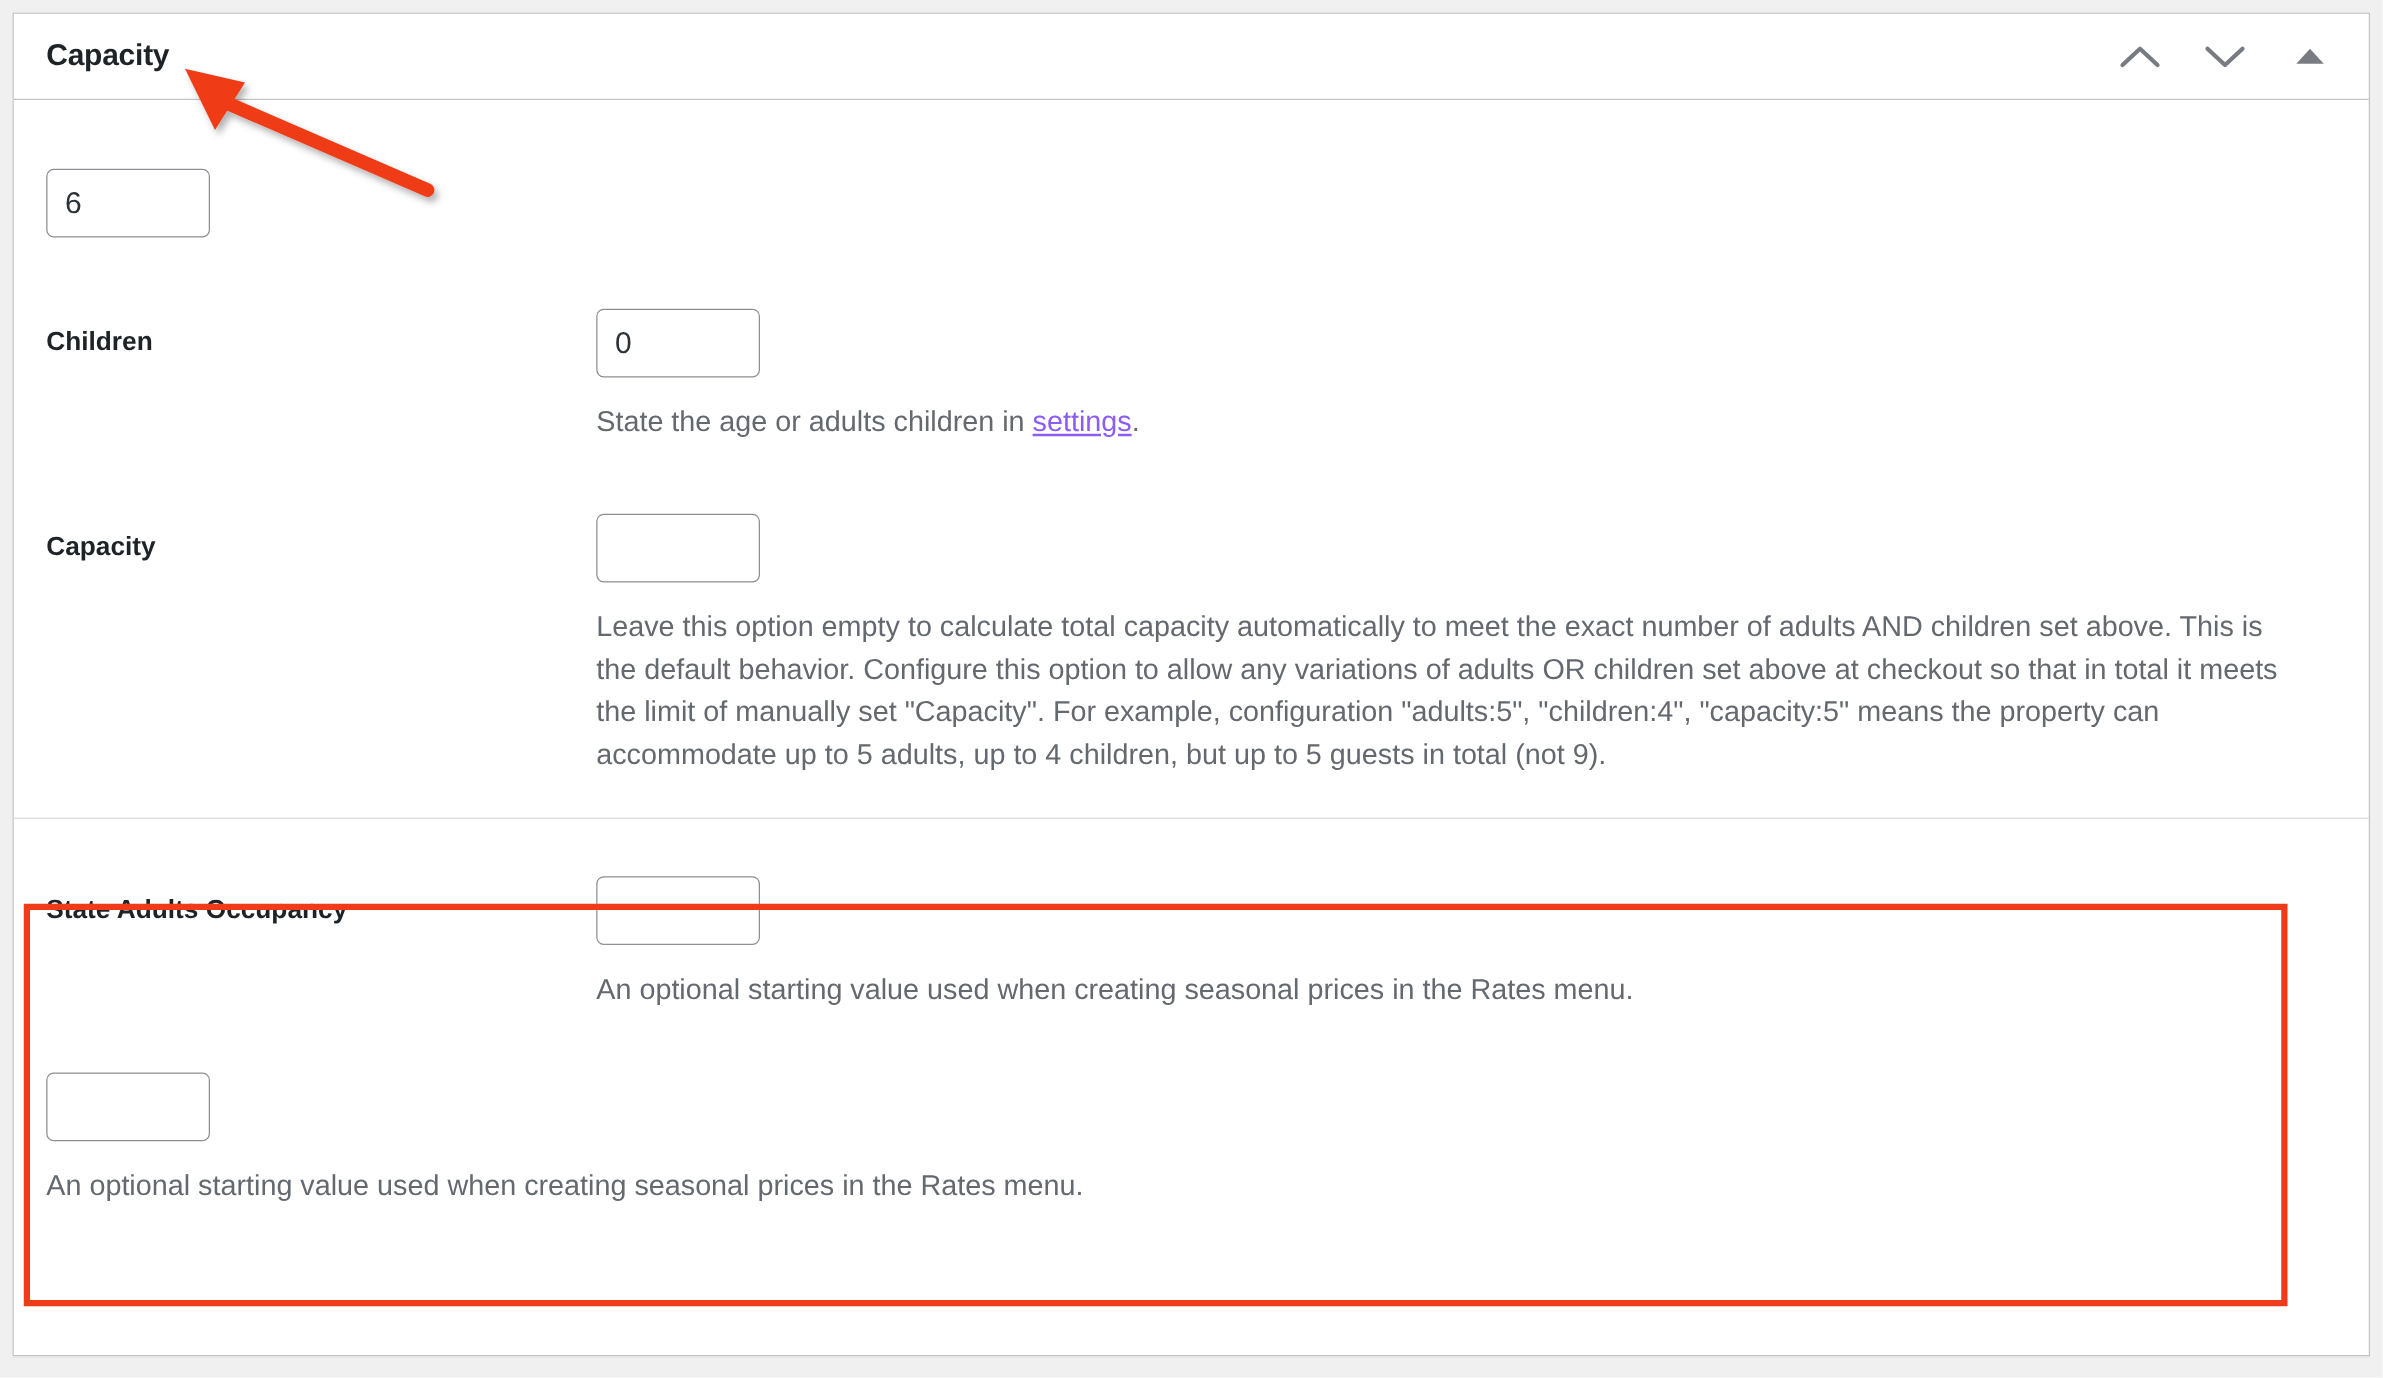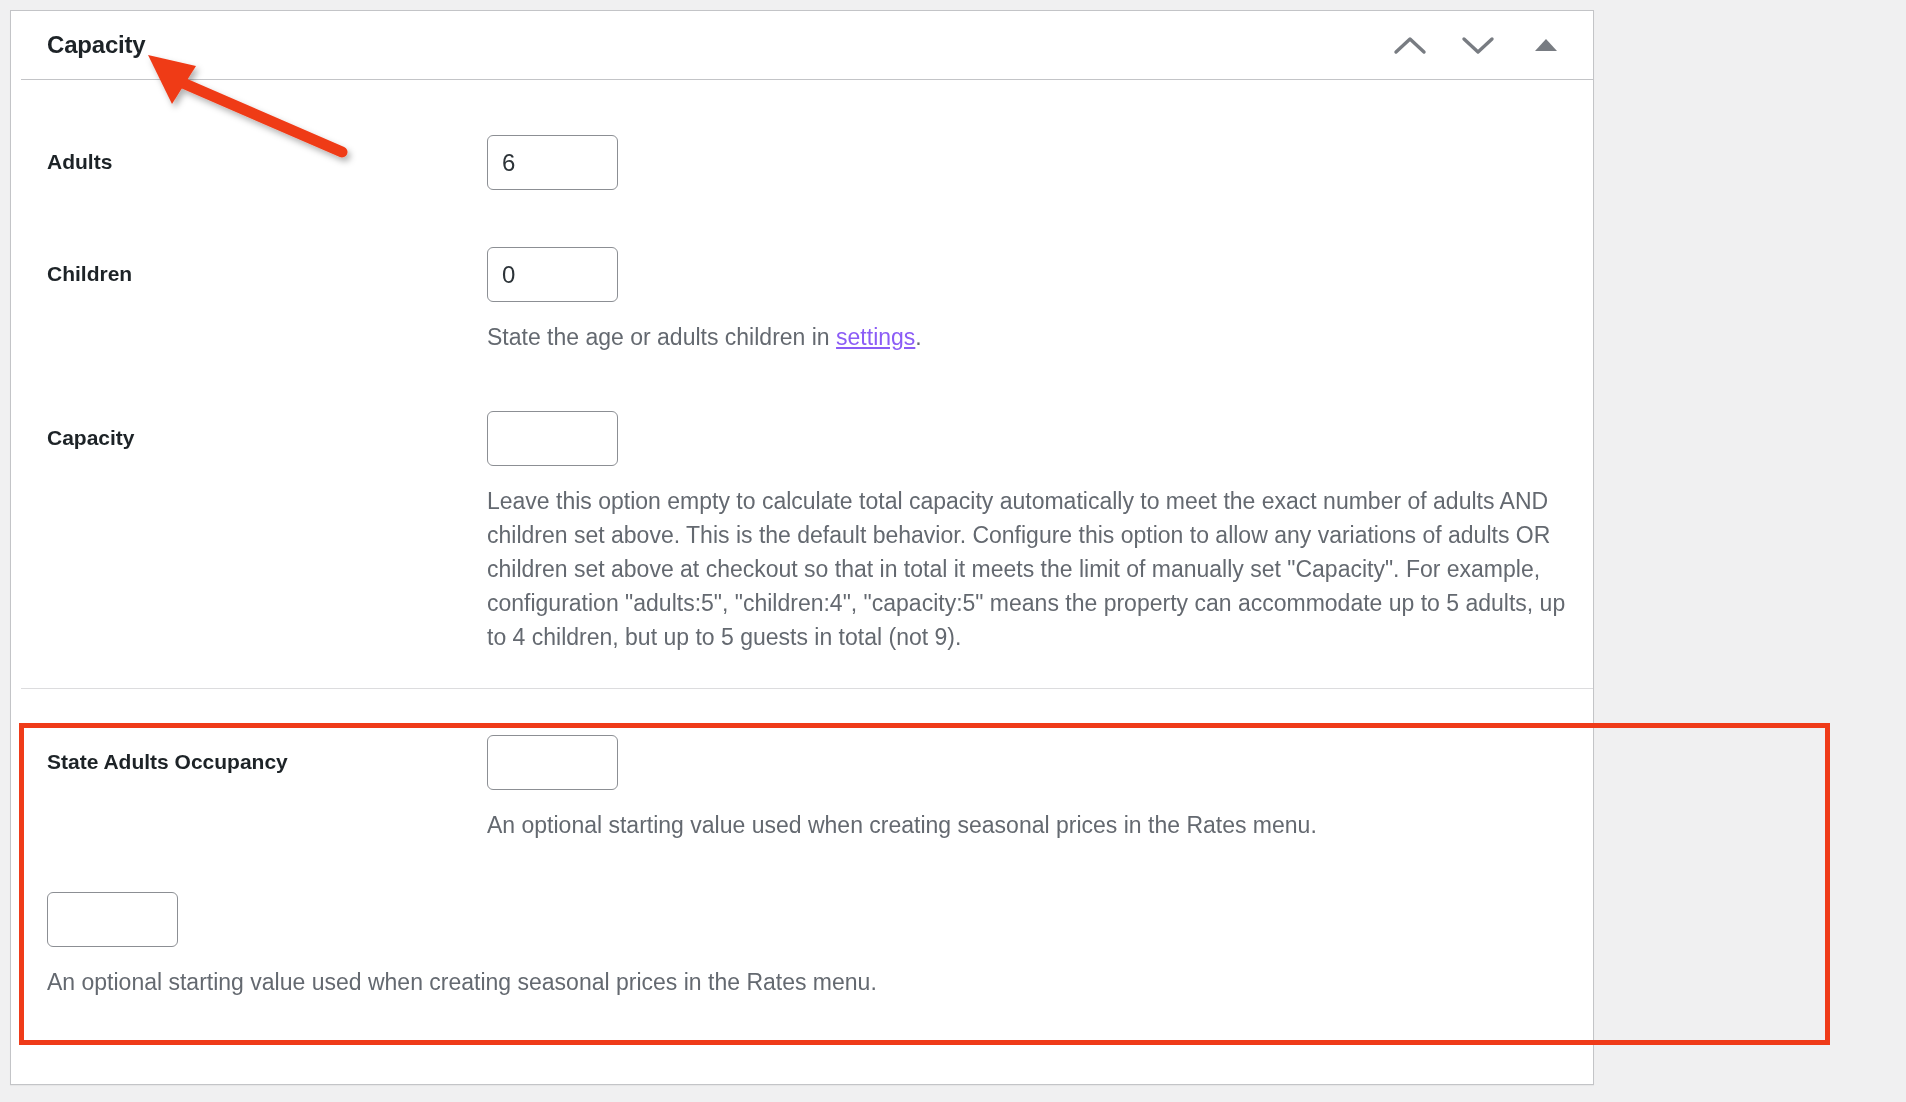--- a/index.html
+++ b/index.html
@@ -13,26 +13,25 @@
     background: #f0f0f1;
     font-family: "Liberation Sans", sans-serif;
     overflow: hidden;
     position: relative;
   }
 
   .panel {
     position: absolute;
     left: 10px;
     top: 10px;
-    width: 1584px;
+    width: 1886px;
     height: 1075px;
     background: #ffffff;
     border: 1px solid #c3c4c7;
     box-shadow: 0 1px 1px rgba(0,0,0,0.04);
-    padding-left: 10px;
   }
 
   
   .panel-header {
     height: 69px;
     border-bottom: 1px solid #c3c4c7;
     display: flex;
     align-items: center;
     padding: 0 18px 0 26px;
     position: relative;
@@ -185,21 +184,20 @@
           </svg>
         </span>
       </button>
 
     </div>
   </div>
 
   <div class="panel-body">
 
     <div class="field-row row-adults">
-      <div class="field-label">Adults</div>
       <div class="field-control">
         <input class="txt-input" type="text" value="6" style="">
       </div>
     </div>
 
     <div class="field-row row-children">
       <div class="field-label">Children</div>
       <div class="field-control">
         <input class="txt-input" type="text" value="0" style="">
         <p class="help"><span>State the age or adults children in </span><a href="#">settings</a><span>.</span></p>

